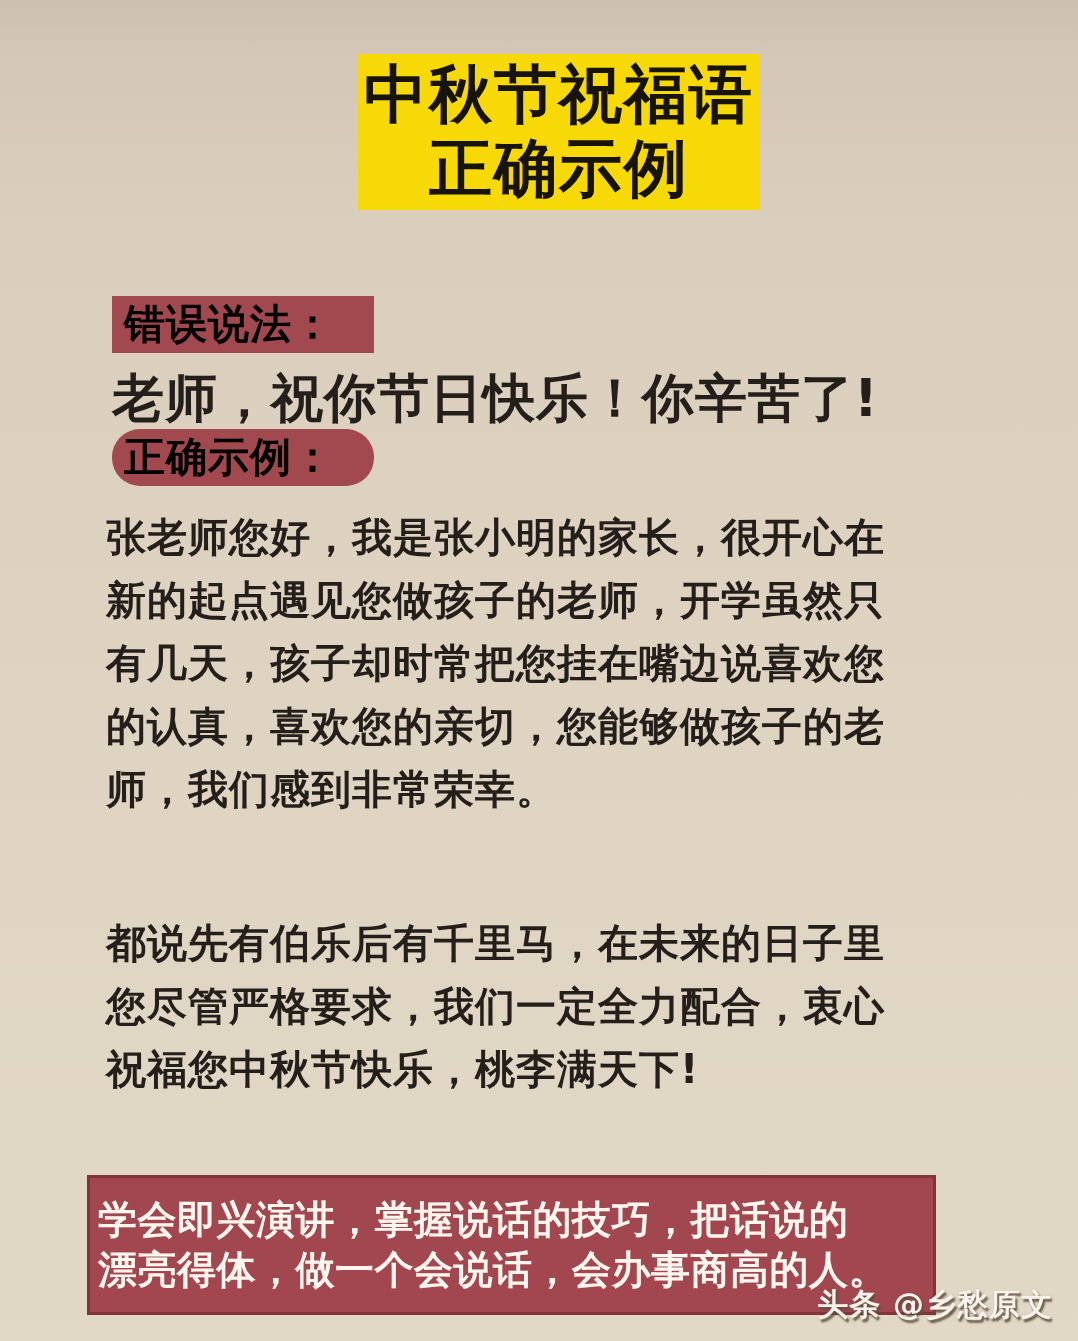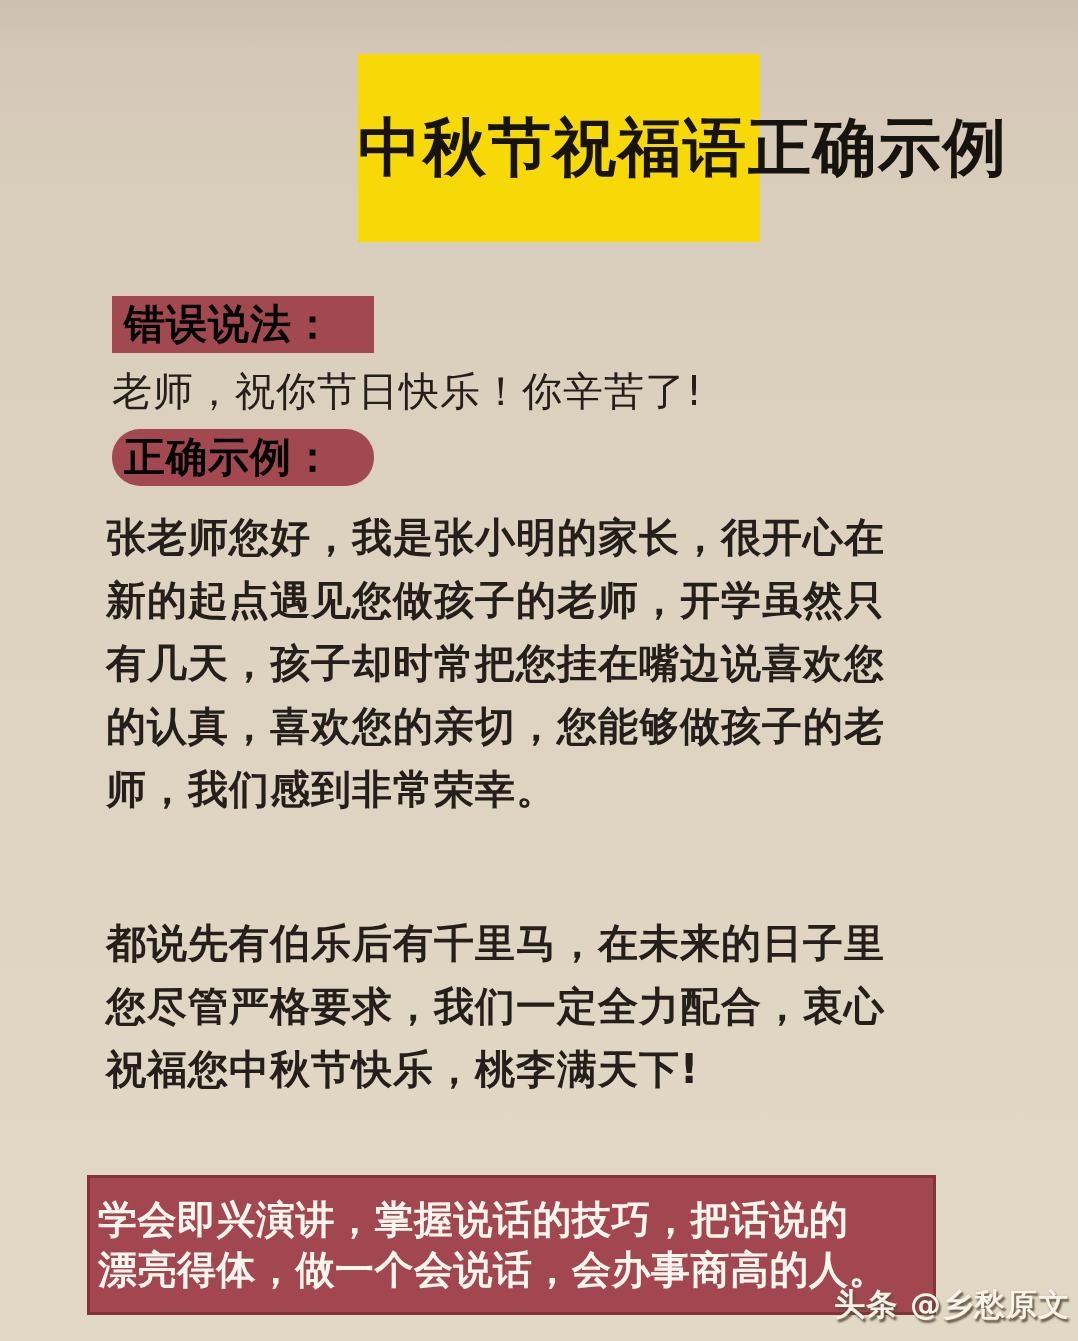--- a/index.html
+++ b/index.html
@@ -19,23 +19,24 @@
       #d4c7b7 4%,
       #d9cdbc 15%,
       #ded3c1 45%,
       #e2d8c6 100%);
   }
   .title-box {
     position: absolute;
     left: 358px;
     top: 54px;
     width: 402px;
-    height: 188px;
+    height: 156px;
     background: #f6d906;
     display: flex;
+    flex-direction: column;
     justify-content: space-evenly;
     align-items: center;
     padding: 2px 0;
     box-sizing: border-box;
   }
   .title-line {
     font-size: 63px;
     font-weight: bold;
     color: #17130e;
     letter-spacing: 2px;
@@ -57,22 +58,22 @@
     box-sizing: border-box;
     letter-spacing: 1px;
     white-space: nowrap;
   }
   .label-wrong { top: 296px; }
   .label-right { top: 429px; border-radius: 28px; }
   .wrong-text {
     position: absolute;
     left: 112px;
     top: 364px;
-    font-size: 40px;
-    font-weight: normal;
+    font-size: 52px;
+    font-weight: bold;
     color: #241f1a;
     letter-spacing: 1px;
     white-space: nowrap;
   }
   .para {
     position: absolute;
     left: 106px;
     width: 830px;
     font-size: 40px;
     font-weight: bold;
@@ -100,21 +101,21 @@
     font-size: 39px;
     font-weight: bold;
     color: #fdf6ee;
     line-height: 50px;
     letter-spacing: 0.5px;
     white-space: pre-line;
   }
   .watermark {
     position: absolute;
     top: 1284px;
-    right: 8px;
+    right: 25px;
     font-size: 31px;
     font-weight: bold;
     color: #f8f3ea;
     letter-spacing: 1px;
     text-shadow: 2px 3px 2px rgba(95, 80, 63, 0.9), 0 0 1px rgba(120,100,80,0.6);
     white-space: nowrap;
   }
 </style>
 </head>
 <body>

